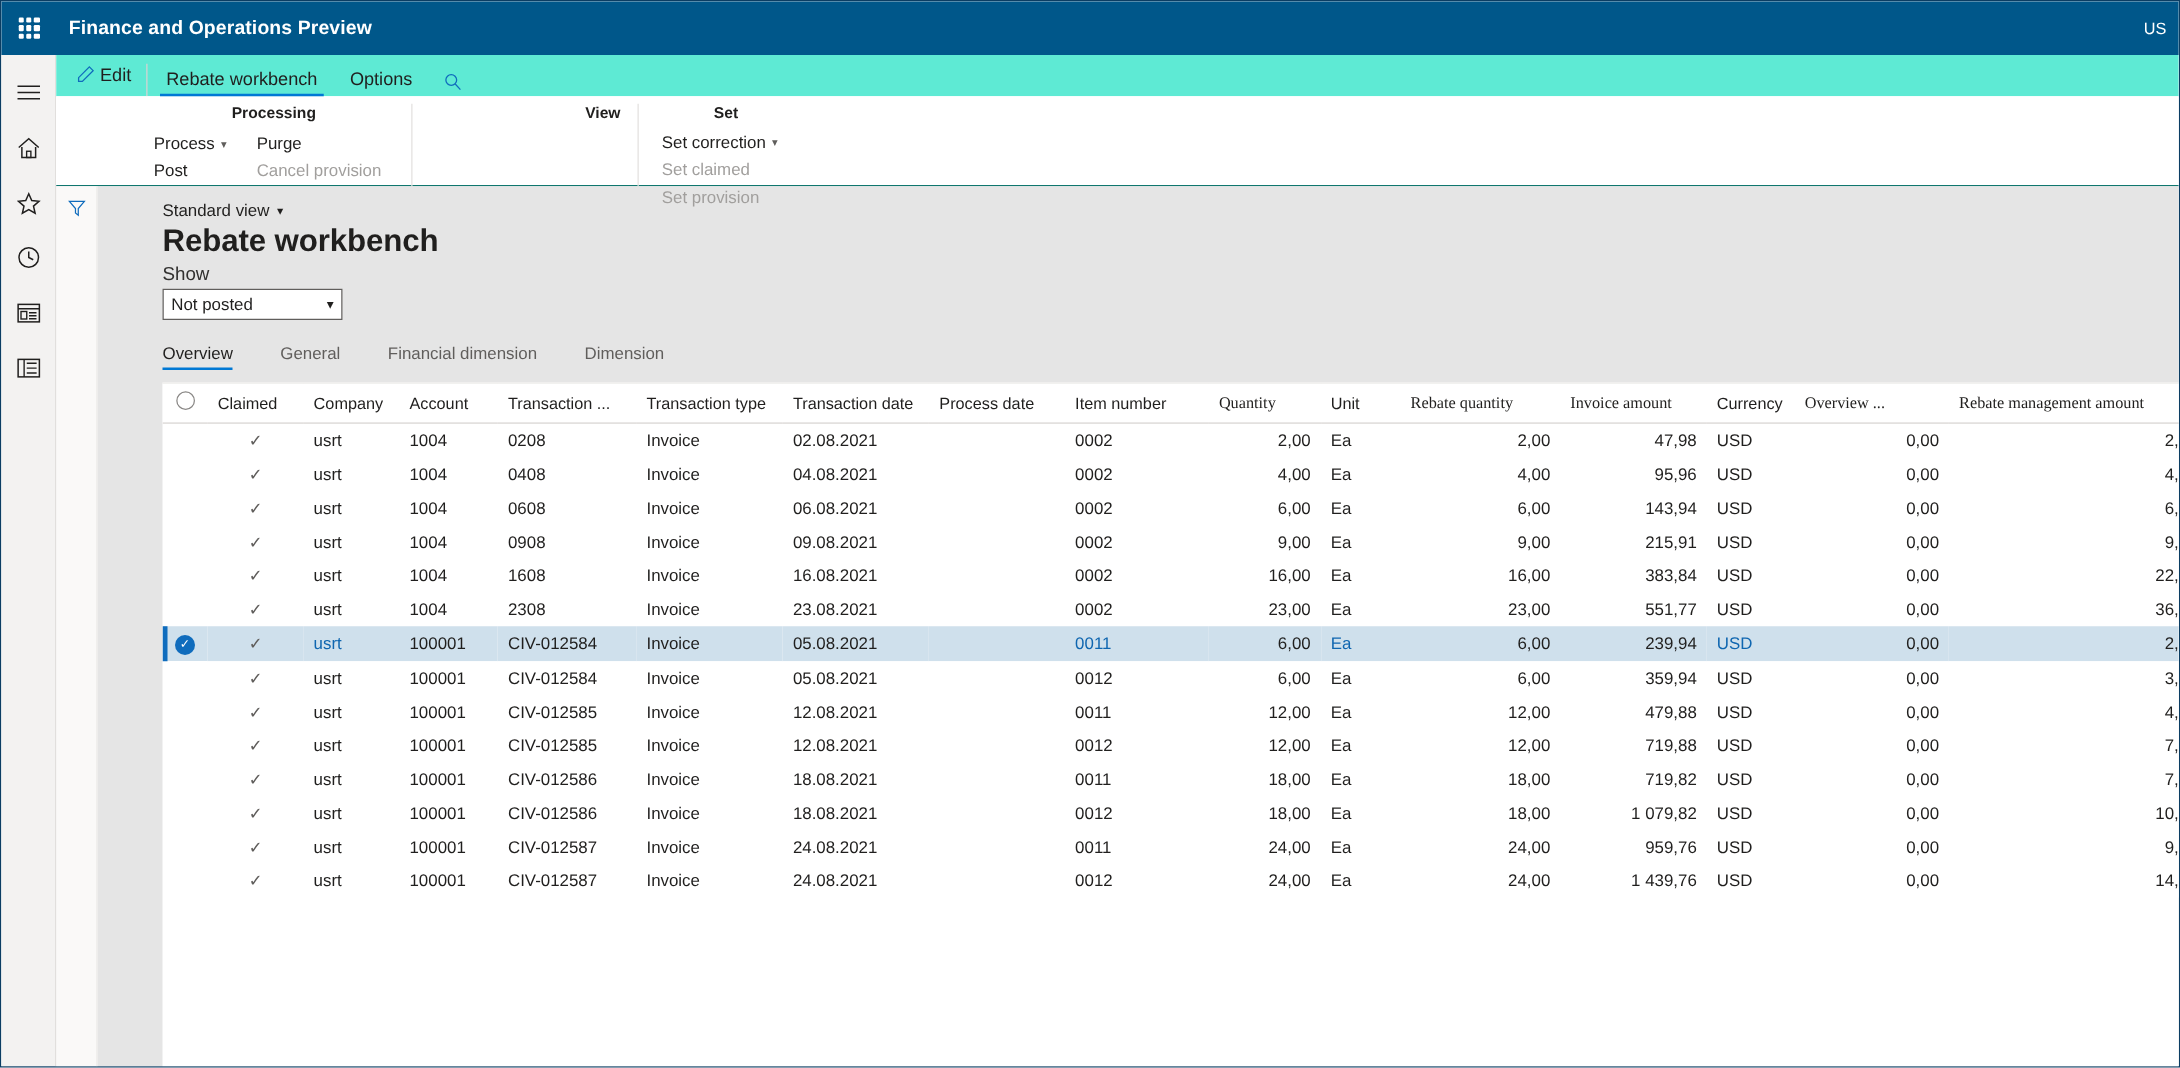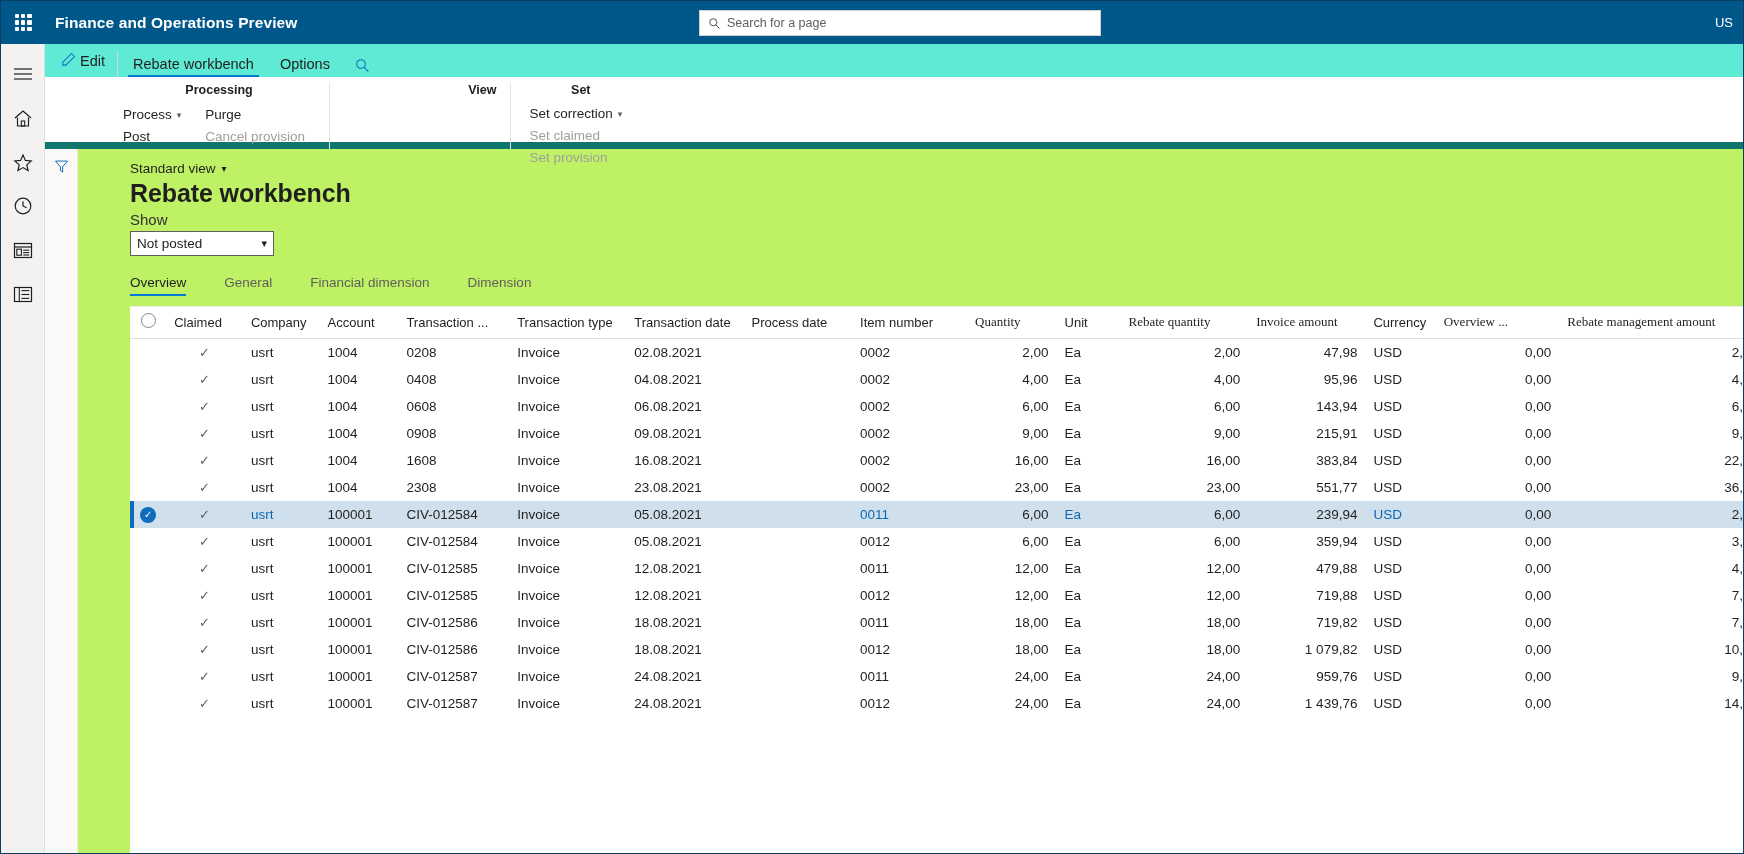--- a/index.html
+++ b/index.html
@@ -105,21 +105,21 @@
     height:2px; background:#0078d4;
   }
   .ap-search { padding:0 10px 4px 14px; cursor:pointer; display:flex; align-items:flex-end;}
 
   
   .ribbon {
     height:72px; min-height:72px;
     display:flex; align-items:flex-start;
     padding:6px 0 0 0;
     background:#fff;
-    border-bottom:7px solid #0f766e;
+    border-bottom:1px solid #0f766e;
   }
   .rgroup {
     display:flex; flex-direction:column;
     padding:0 14px;
     height:66px;
     position:relative;
   }
   .rgroup + .rgroup { border-left:1px solid #e3e1df; }
   .rgroup-title {
     font-size:12.5px; font-weight:700; color:#201f1e;
@@ -131,21 +131,21 @@
     font-size:13.5px; color:#201f1e; line-height:20px;
     padding:0 10px 0 0; white-space:nowrap; cursor:pointer;
     display:flex; align-items:center; gap:5px;
   }
   .ritem.disabled { color:#a19f9d; cursor:default; }
   .ritem .caret { font-size:9px; color:#605e5c; }
 
   
   .page {
     flex:1; display:flex; min-height:0;
-    background:#bef264;
+    background:#e5e5e5;
   }
   .filter-rail {
     width:33px; min-width:33px;
     background:#faf9f8;
     border-right:1px solid #edebe9;
     padding-top:10px;
     display:flex; justify-content:center;
   }
   .filter-rail svg { display:block; cursor:pointer; }
 
@@ -235,29 +235,20 @@
           <i></i>
           <i></i>
           <i></i>
           <i></i>
           <i></i>
           <i></i>
           <i></i>
       </div>
     </div>
     <div class="app-title">Finance and Operations Preview</div>
-    <div class="searchbox">
-      <span class="mag">
-        <svg width="13" height="13" viewBox="0 0 16 16">
-            <circle cx="6.5" cy="6.5" r="4.4" fill="none" stroke="#3b3a39" stroke-width="1.1"></circle>
-            <line x1="9.7" y1="9.7" x2="14" y2="14" stroke="#3b3a39" stroke-width="1.1"></line>
-          </svg>
-      </span>
-      <span>Search for a page</span>
-    </div>
     <div class="topbar-right">US</div>
   </div>
 
   <div class="body-wrap">
 
     <div class="rail">
       <div class="rail-btn">
         <svg width="20" height="14" viewBox="0 0 20 14">
             <line x1="1" y1="2" x2="19" y2="2" stroke="#201f1e" stroke-width="1.2"></line>
             <line x1="1" y1="7" x2="19" y2="7" stroke="#201f1e" stroke-width="1.2"></line>

